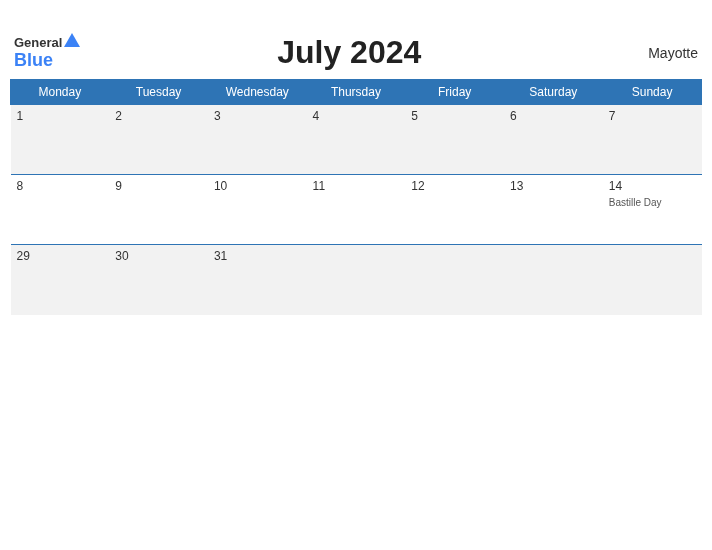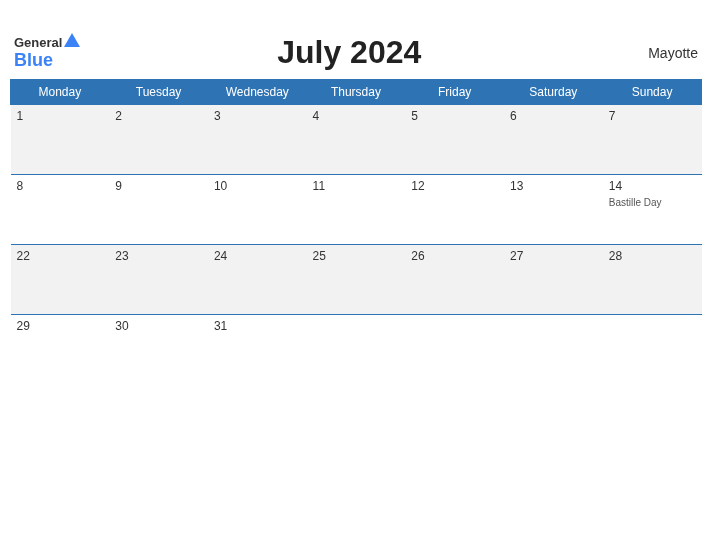--- a/index.html
+++ b/index.html
@@ -192,43 +192,20 @@
         <td>
             <span class="day-number">13</span>
           </td>
         <td>
           <span class="day-number">14</span>
           <span class="holiday-label">Bastille Day</span>
         </td>
       </tr>
 
 
-      <tr>
-        <td>
-            <span class="day-number">22</span>
-          </td>
-        <td>
-            <span class="day-number">23</span>
-          </td>
-        <td>
-            <span class="day-number">24</span>
-          </td>
-        <td>
-            <span class="day-number">25</span>
-          </td>
-        <td>
-            <span class="day-number">26</span>
-          </td>
-        <td>
-            <span class="day-number">27</span>
-          </td>
-        <td>
-            <span class="day-number">28</span>
-          </td>
-      </tr>
 
       <tr class="last-row">
         <td>
             <span class="day-number">29</span>
           </td>
         <td>
             <span class="day-number">30</span>
           </td>
         <td>
             <span class="day-number">31</span>

